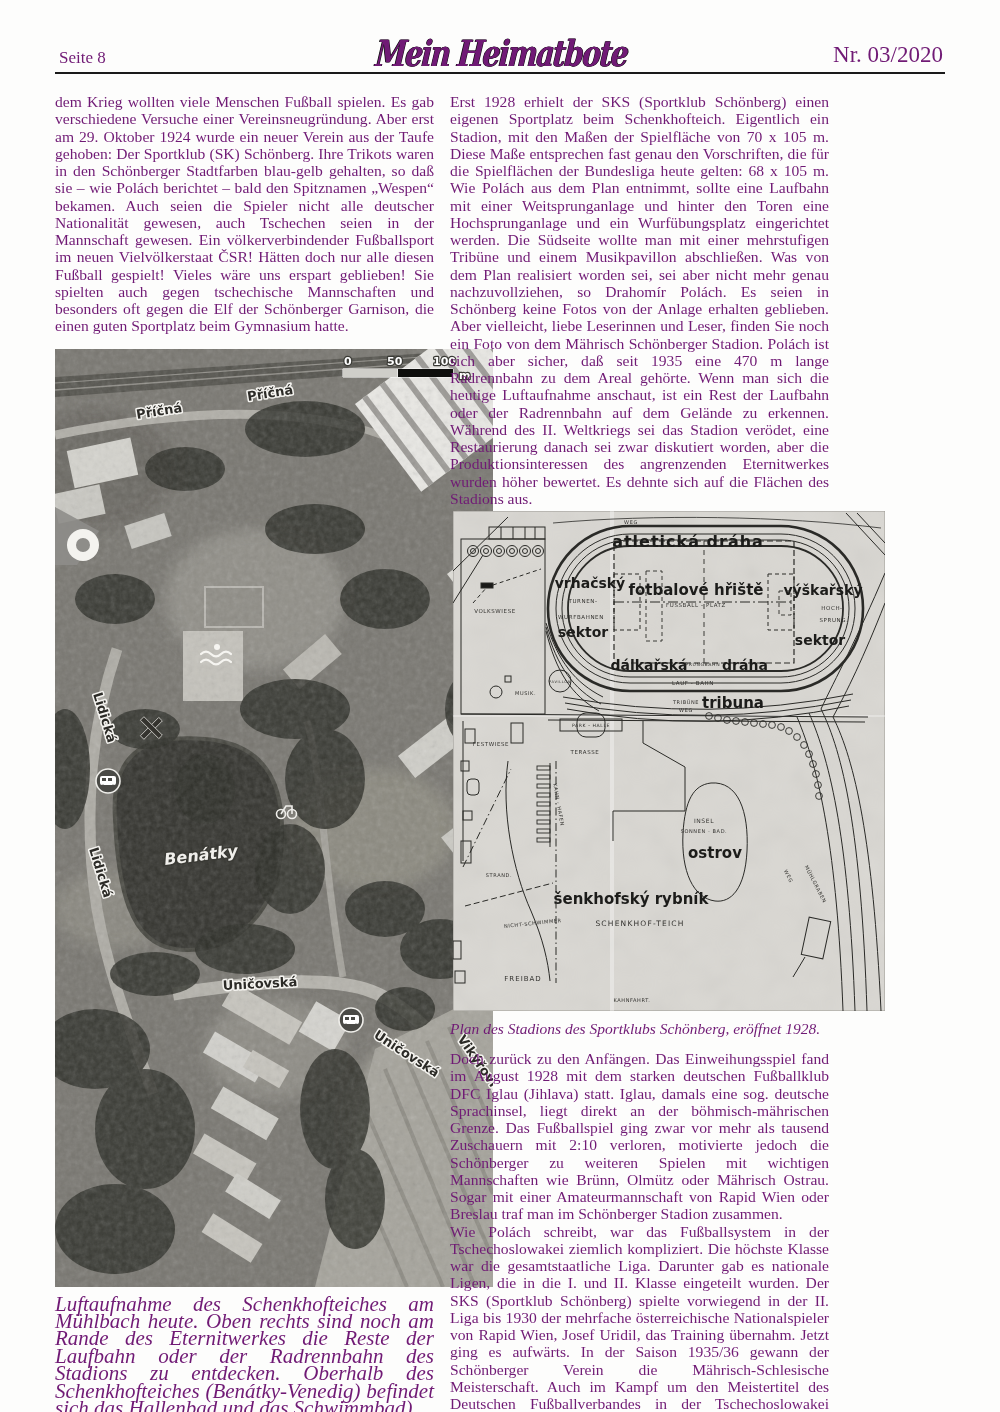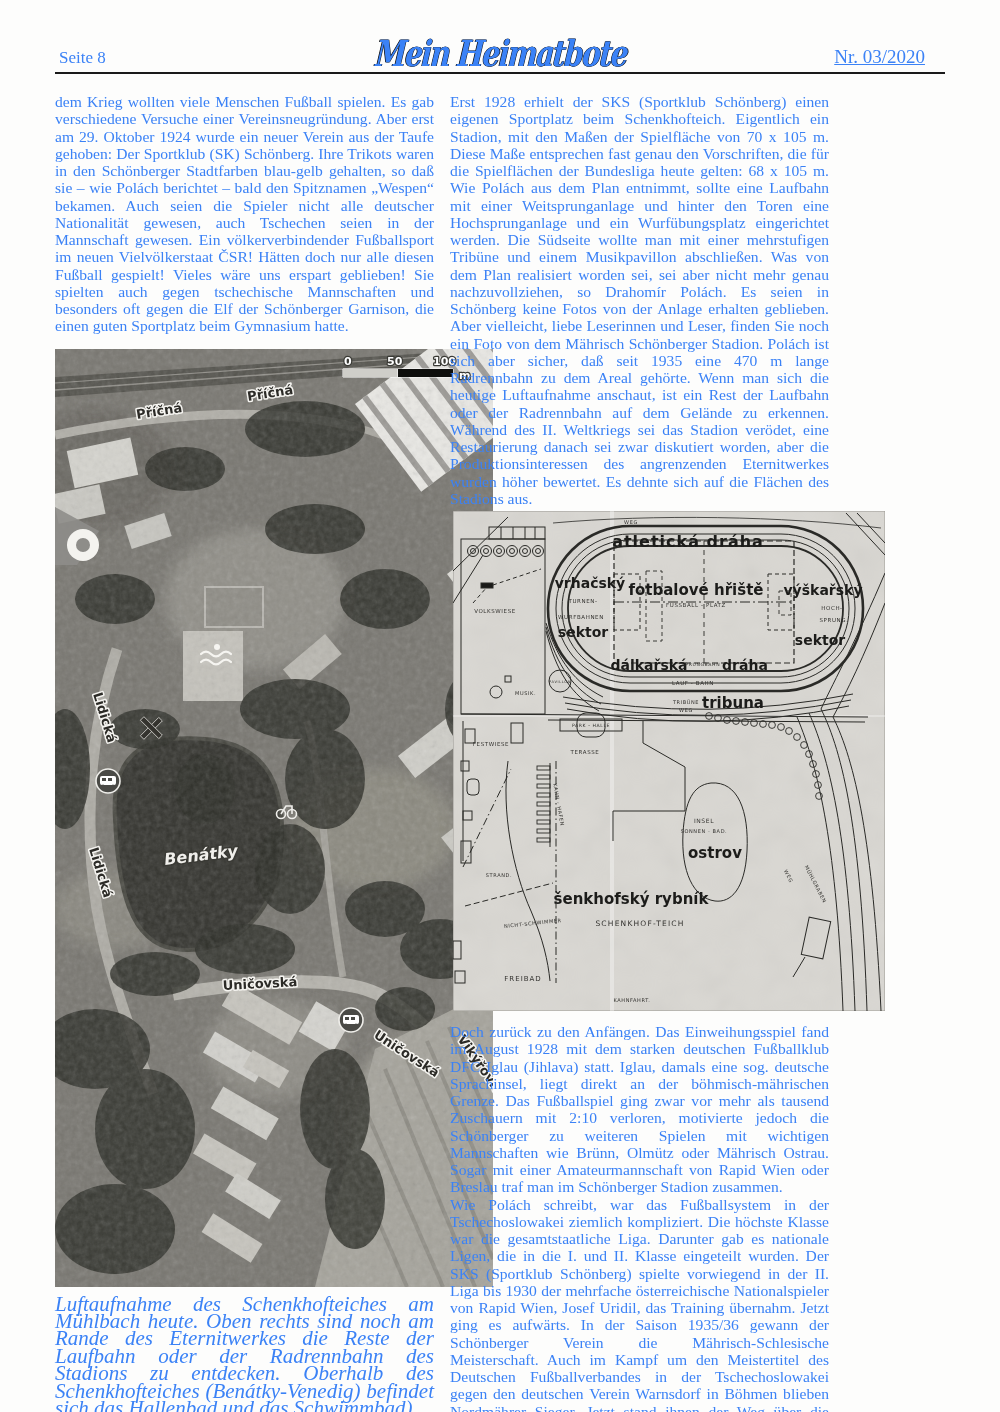--- a/index.html
+++ b/index.html
@@ -1,21 +1,21 @@
 <!DOCTYPE html>
 <html><head>
 <meta charset="utf-8">
 <style>
   html,body{margin:0;padding:0;background:#ffffff;}
-  .page{position:relative;width:1000px;height:1412px;background:#fdfdfc;color:#3b82f6;
+  .page{position:relative;width:1000px;height:1412px;background:#fdfdfc;color:#701a75;
         font-family:"Liberation Serif","DejaVu Serif",serif;overflow:hidden;}
   .inner{position:absolute;left:55px;top:0;width:890px;}
   .header{position:relative;height:72px;}
   .page-num{position:absolute;left:4px;bottom:4px;font-size:17px;}
-  .issue{position:absolute;right:20px;bottom:4px;font-size:19px;text-decoration:underline;}
+  .issue{position:absolute;right:2px;bottom:4px;font-size:23px;}
   .masthead{position:absolute;left:50%;bottom:-2px;transform:translateX(-50%) scaleX(.78) skewX(-6deg);
             transform-origin:center bottom;font-family:"DejaVu Serif",serif;font-weight:700;font-style:italic;
             font-size:36px;letter-spacing:-2px;white-space:nowrap;
             text-shadow:.7px 0 0 #111,-.7px 0 0 #111,0 .4px 0 #111;}
   .rule{border-top:2px solid #1a1a1a;}
   .cols{display:flex;gap:16px;margin-top:19px;}
   .col{width:379px;}
   .col p{margin:0;font-size:15.6px;line-height:17.25px;text-align:justify;}
   figure{margin:0;}
   .photo-fig{margin-top:14px;}
@@ -387,20 +387,21 @@
         <text x="251" y="322" font-size="5">SONNEN - BAD.</text>
         <text x="187" y="415" font-size="7.5" letter-spacing="1.2">SCHENKHOF-TEICH</text>
         <text x="46" y="366" font-size="5">STRAND.</text>
         <text x="80" y="414" transform="rotate(-6 80 414)" font-size="5">NICHT-SCHWIMMER</text>
         <text x="70" y="470" font-size="7" letter-spacing="1">FREIBAD</text>
         <text x="179" y="491" font-size="5">KAHNFAHRT.</text>
         <text x="334" y="366" transform="rotate(63 334 366)" font-size="5">WEG</text>
         <text x="361" y="374" transform="rotate(63 361 374)" font-size="5">MÜHLGRABEN</text>
       </g>
      </svg>
+     <figcaption>Plan des Stadions des Sportklubs Schönberg, eröffnet 1928.</figcaption>
     </figure>
 
     <p class="para2">Doch zurück zu den Anfängen. Das Einweihungsspiel fand im August 1928 mit dem starken deutschen Fußballklub DFC Iglau (Jihlava) statt. Iglau, damals eine sog. deutsche Sprachinsel, liegt direkt an der böhmisch-mährischen Grenze. Das Fußballspiel ging zwar vor mehr als tausend Zuschauern mit 2:10 verloren, motivierte jedoch die Schönberger zu weiteren Spielen mit wichtigen Mannschaften wie Brünn, Olmütz oder Mährisch Ostrau. Sogar mit einer Amateurmannschaft von Rapid Wien oder Breslau traf man im Schönberger Stadion zusammen.</p>
     <p>Wie Polách schreibt, war das Fußballsystem in der Tschechoslowakei ziemlich kompliziert. Die höchste Klasse war die gesamtstaatliche Liga. Darunter gab es nationale Ligen, die in die I. und II. Klasse eingeteilt wurden. Der SKS (Sportklub Schönberg) spielte vorwiegend in der II. Liga bis 1930 der mehrfache österreichische Nationalspieler von Rapid Wien, Josef Uridil, das Training übernahm. Jetzt ging es aufwärts. In der Saison 1935/36 gewann der Schönberger Verein die Mährisch-Schlesische Meisterschaft. Auch im Kampf um den Meistertitel des Deutschen Fußballverbandes in der Tschechoslowakei gegen den deutschen Verein Warnsdorf in Böhmen blieben Nordmährer Sieger. Jetzt stand ihnen der Weg über die Qualifikation</p>
    </div>
 
   </div>
  </div>
 </div>
 

